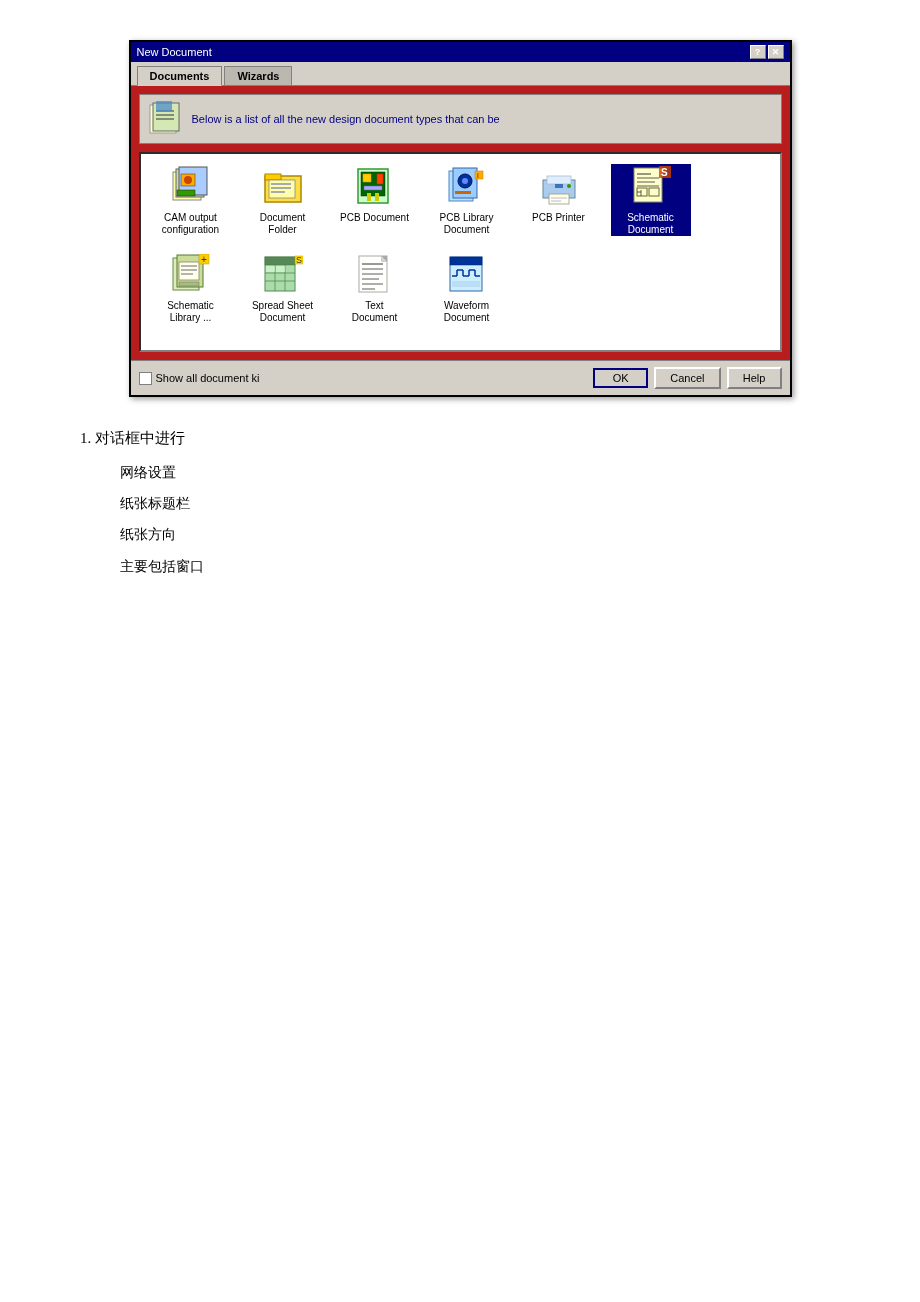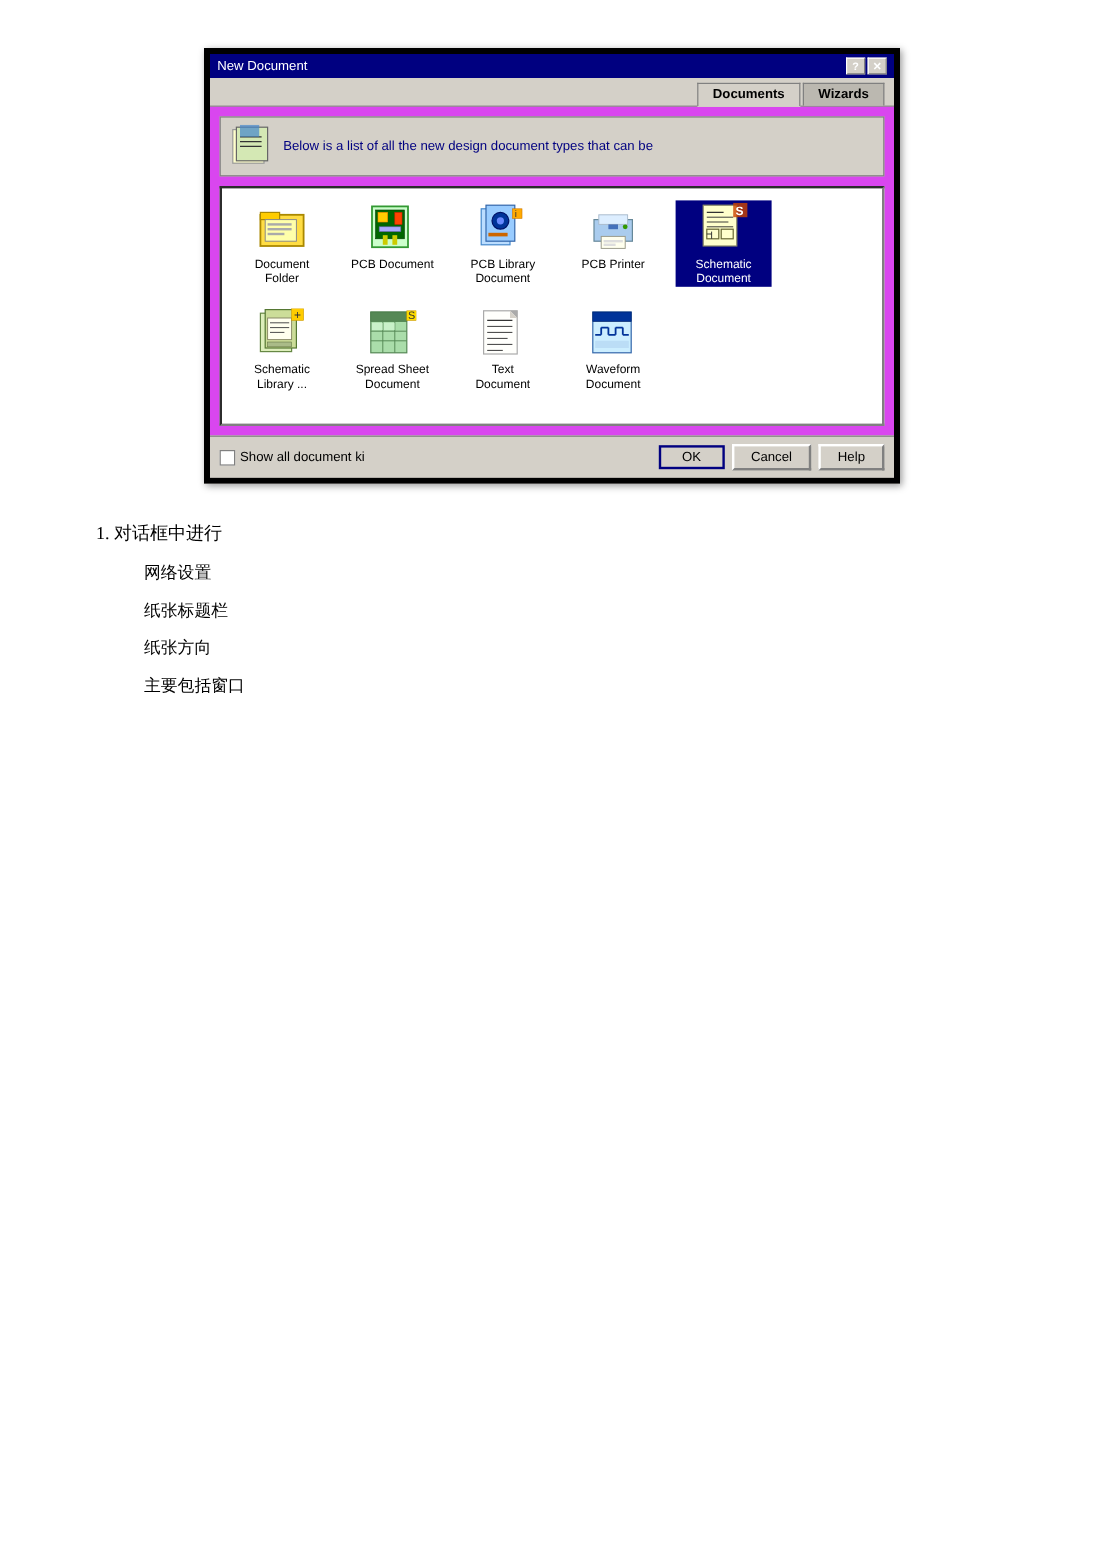--- a/index.html
+++ b/index.html
@@ -14,22 +14,22 @@
     }
 
     
     .dialog-container {
       display: flex;
       justify-content: center;
       margin-bottom: 32px;
     }
 
     .dialog {
-      width: 580px;
-      border: 5px solid #000000;
+      width: 663px;
+      border: 2px solid #000000;
       background: #d4d0c8;
       box-shadow: 2px 2px 6px rgba(0,0,0,0.4);
     }
 
     .dialog-titlebar {
       background: #000080;
       color: white;
       font-size: 11px;
       font-family: "Tahoma", "Arial", sans-serif;
       padding: 3px 6px;
@@ -56,21 +56,20 @@
       cursor: pointer;
       font-family: "Marlett", "Arial", sans-serif;
       font-weight: bold;
     }
 
     .dialog-tabs {
       display: flex;
       padding: 4px 6px 0 6px;
       background: #d4d0c8;
       border-bottom: 1px solid #808080;
-      justify-content: flex-end;
     }
 
     .tab {
       padding: 3px 12px;
       font-size: 11px;
       font-family: "Tahoma", "Arial", sans-serif;
       font-weight: bold;
       cursor: pointer;
       border: 1px solid #808080;
       border-bottom: none;
@@ -84,21 +83,21 @@
       z-index: 1;
       position: relative;
     }
 
     .tab.inactive {
       background: #bbb8b0;
     }
 
     .dialog-body {
       padding: 8px;
-      background: #d946ef;
+      background: #b91c1c;
     }
 
     .description-box {
       background: #d4d0c8;
       border: 1px solid #808080;
       padding: 6px 8px;
       margin-bottom: 8px;
       display: flex;
       align-items: center;
       gap: 8px;
@@ -280,20 +279,33 @@
             <rect x="8" y="0" width="16" height="10" fill="#4488cc" opacity="0.7"></rect>
           </svg>
         </div>
         <div class="desc-text">Below is a list of all the new design document types that can be</div>
       </div>
 
       <div class="icons-area">
 
         <div class="icons-row">
 
+          <div class="icon-item">
+            <div class="icon-placeholder">
+              <svg width="40" height="40" viewBox="0 0 40 40">
+                <rect x="2" y="6" width="28" height="28" fill="#ffffaa" stroke="#888" stroke-width="1"></rect>
+                <rect x="5" y="3" width="28" height="28" fill="#ccddaa" stroke="#666" stroke-width="1"></rect>
+                <rect x="8" y="1" width="28" height="28" fill="#aaccff" stroke="#555" stroke-width="1"></rect>
+                <rect x="10" y="8" width="14" height="12" fill="#ffaa00" stroke="#333" stroke-width="0.5"></rect>
+                <circle cx="17" cy="14" r="4" fill="#cc4400"></circle>
+                <rect x="6" y="24" width="18" height="6" fill="#339900" stroke="#222" stroke-width="0.5"></rect>
+              </svg>
+            </div>
+            <span class="icon-label">CAM output<br>configuration</span>
+          </div>
 
           <div class="icon-item">
             <div class="icon-placeholder">
               <svg width="40" height="40" viewBox="0 0 40 40">
                 <rect x="2" y="10" width="36" height="26" fill="#ffdd44" stroke="#aa8800" stroke-width="1.5"></rect>
                 <rect x="2" y="8" width="16" height="6" fill="#ffcc00" stroke="#aa8800" stroke-width="1"></rect>
                 <rect x="6" y="14" width="26" height="18" fill="#ffffaa" stroke="#888" stroke-width="0.8"></rect>
                 <rect x="8" y="17" width="20" height="2" fill="#aaaaaa"></rect>
                 <rect x="8" y="21" width="20" height="2" fill="#aaaaaa"></rect>
                 <rect x="8" y="25" width="14" height="2" fill="#aaaaaa"></rect>

